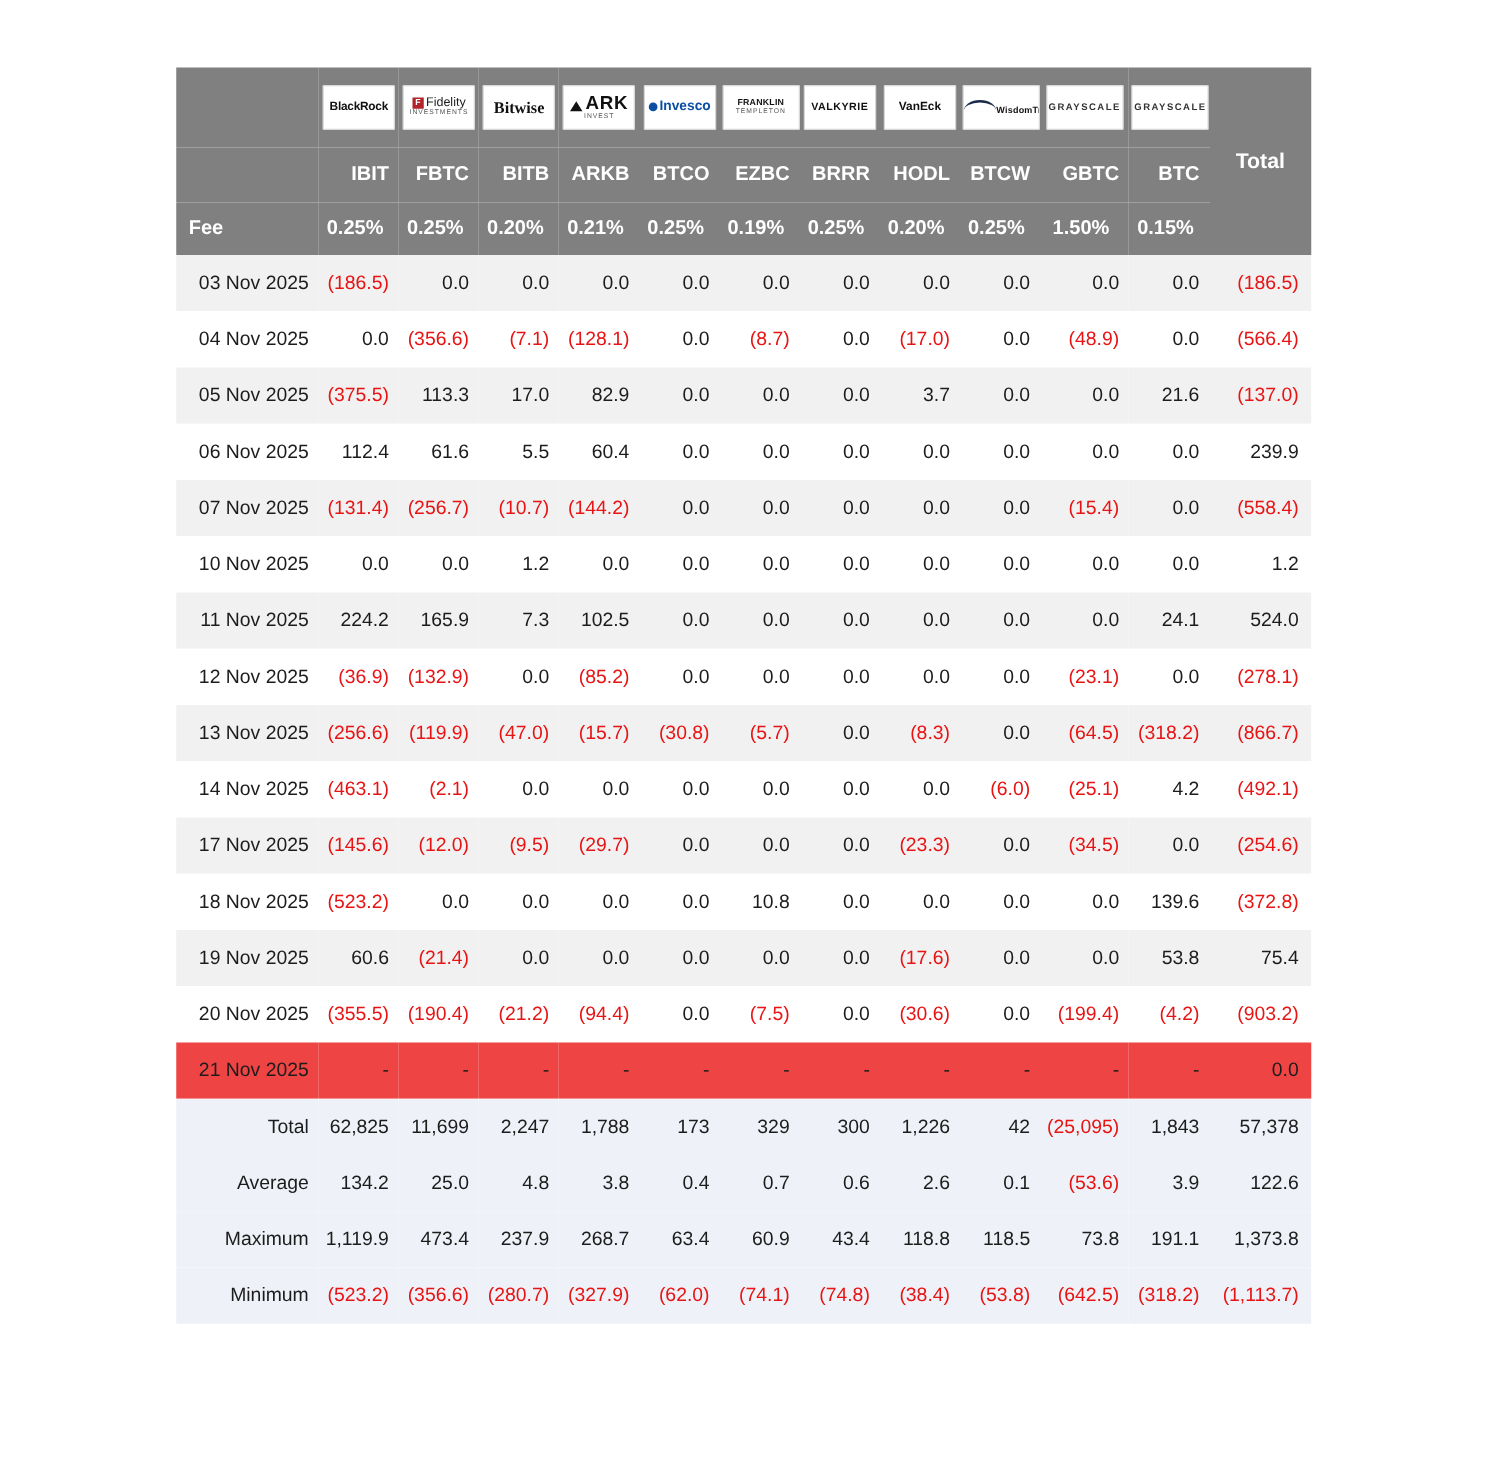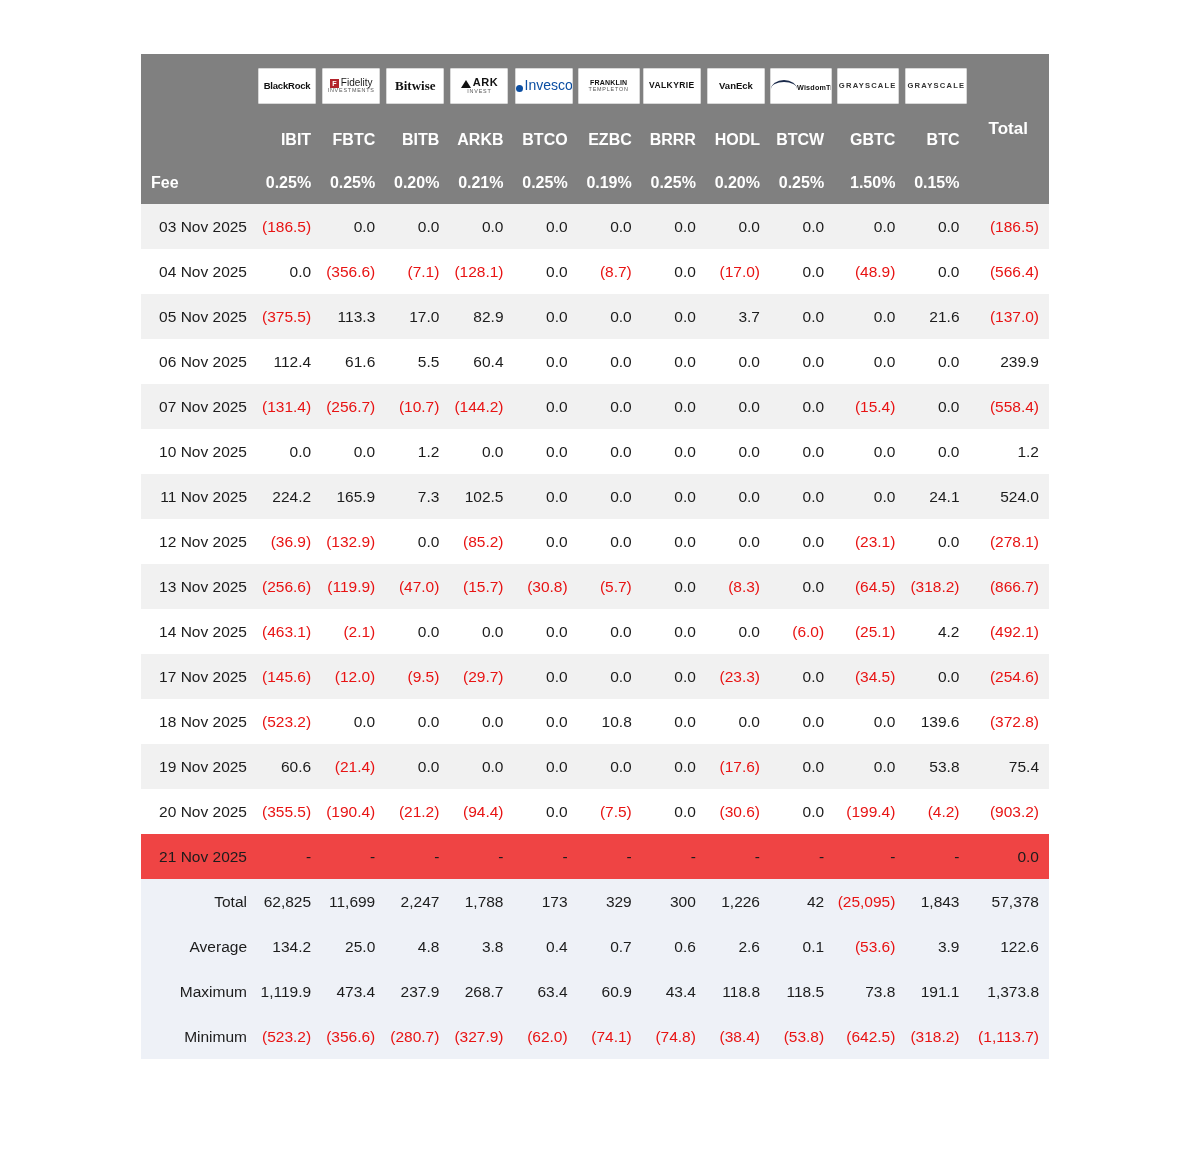--- a/index.html
+++ b/index.html
@@ -57,21 +57,21 @@
   }
   tr.ticker-row th {
     height: 44px;
     text-align: right;
     padding: 0 8px 0 2px;
     font-size: 16px;
     vertical-align: middle;
   }
   tr.fee-row th {
     height: 42px;
-    text-align: right;
+    text-align: center;
     padding: 0 8px 0 2px;
     font-size: 16px;
     vertical-align: middle;
   }
   tr.fee-row th.left, tr.ticker-row th.left, tr.logo-row th.left {
     text-align: left;
     padding-left: 10px;
   }
   th.total-head {
     text-align: right;
@@ -112,22 +112,22 @@
     color: #555;
   }
   .logo-chip .bk { font-size: 9.5px; font-weight: 800; letter-spacing: -0.2px; }
   .logo-chip .fid { color: #1b1b1b; font-size: 10px; font-weight: 400; }
   .logo-chip .fidsq {
     display: inline-block; width: 9px; height: 9px; background: #b2232b;
     color: #fff; font-size: 7px; line-height: 9px; margin-right: 2px;
     vertical-align: middle; font-weight: 700;
   }
   .logo-chip .bw { font-family: "Liberation Serif", serif; font-size: 13px; font-weight: 700; }
-  .logo-chip .ark { font-size: 11px; font-weight: 700; letter-spacing: 0.5px; }
-  .logo-chip .inv { color: #0b4ea2; font-size: 14px; font-weight: 400; }
+  .logo-chip .ark { font-size: 15px; font-weight: 700; letter-spacing: 0.5px; }
+  .logo-chip .inv { color: #0b4ea2; font-size: 11px; font-weight: 700; }
   .logo-chip .fr { font-size: 7px; font-weight: 700; letter-spacing: 0.2px; }
   .logo-chip .vk { font-size: 8.5px; font-weight: 800; letter-spacing: 0.4px; }
   .logo-chip .ve { font-size: 9.5px; font-weight: 800; }
   .logo-chip .wt { font-size: 7.2px; font-weight: 700; letter-spacing: 0.2px; }
   .logo-chip .gs { font-size: 7.6px; font-weight: 700; letter-spacing: 1.2px; color: #333; }
   .tri {
     display: inline-block; width: 0; height: 0;
     border-left: 5px solid transparent; border-right: 5px solid transparent;
     border-bottom: 8px solid #111; margin-right: 2px; vertical-align: middle;
   }

